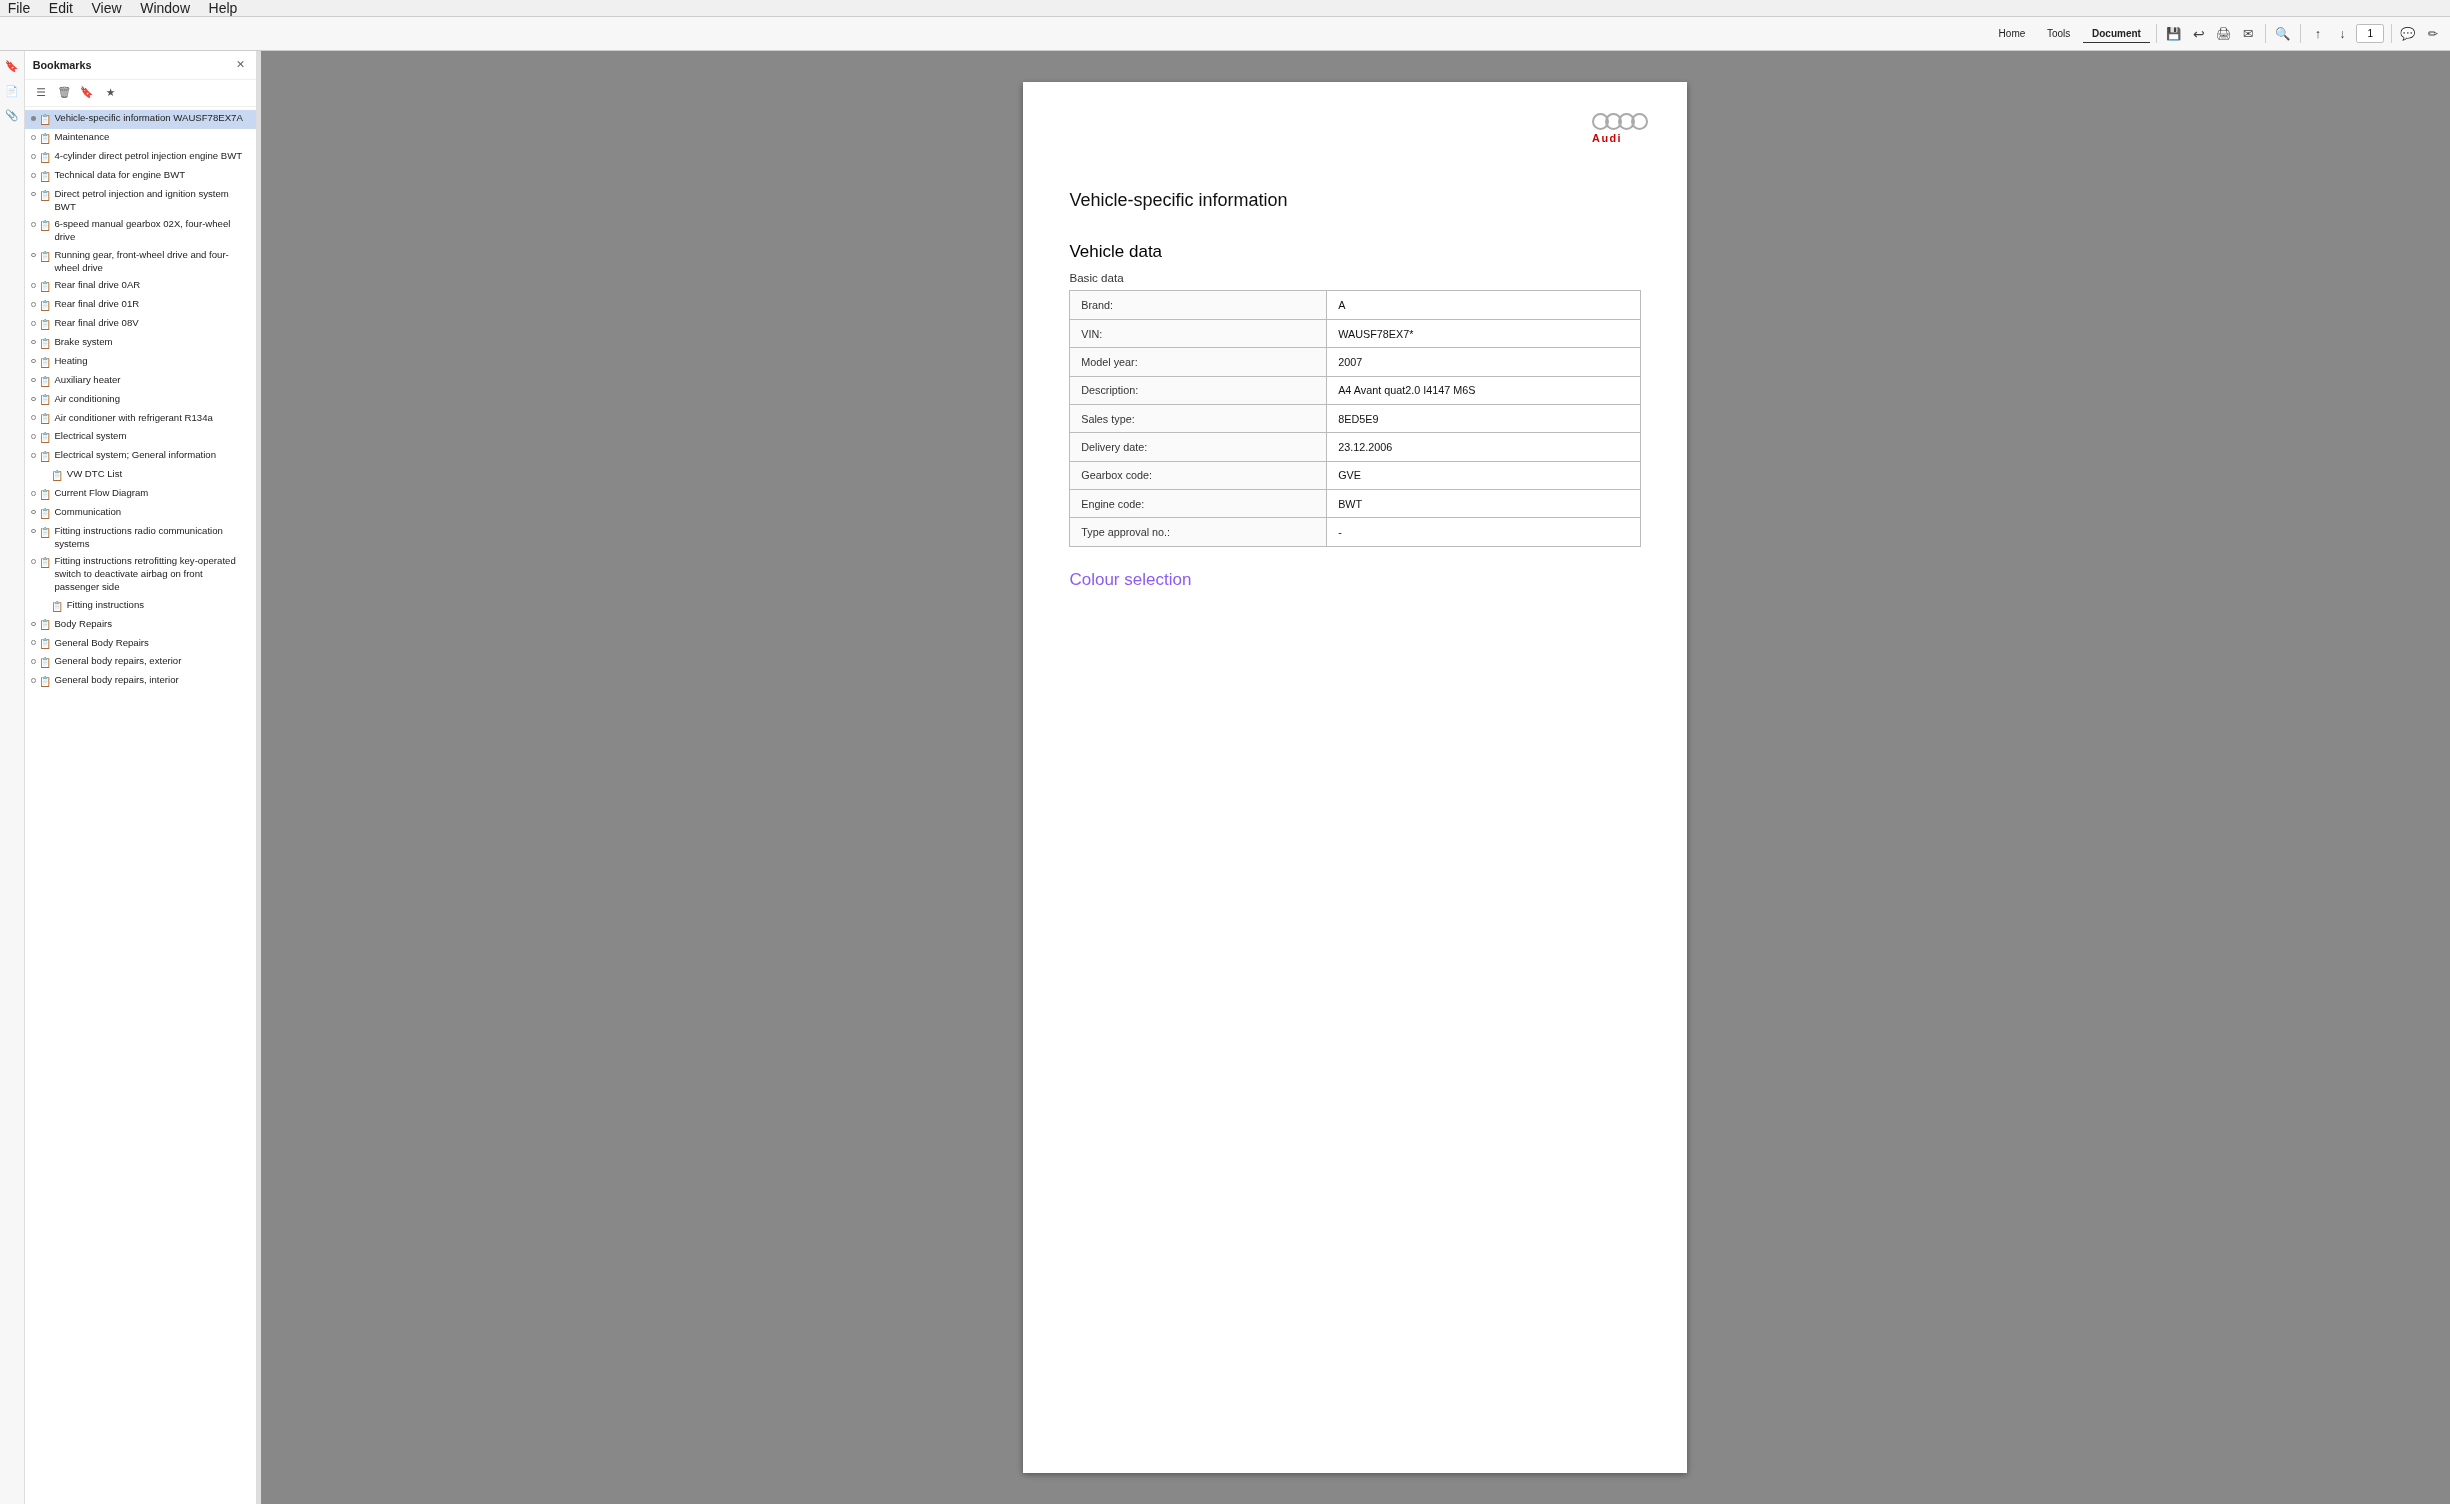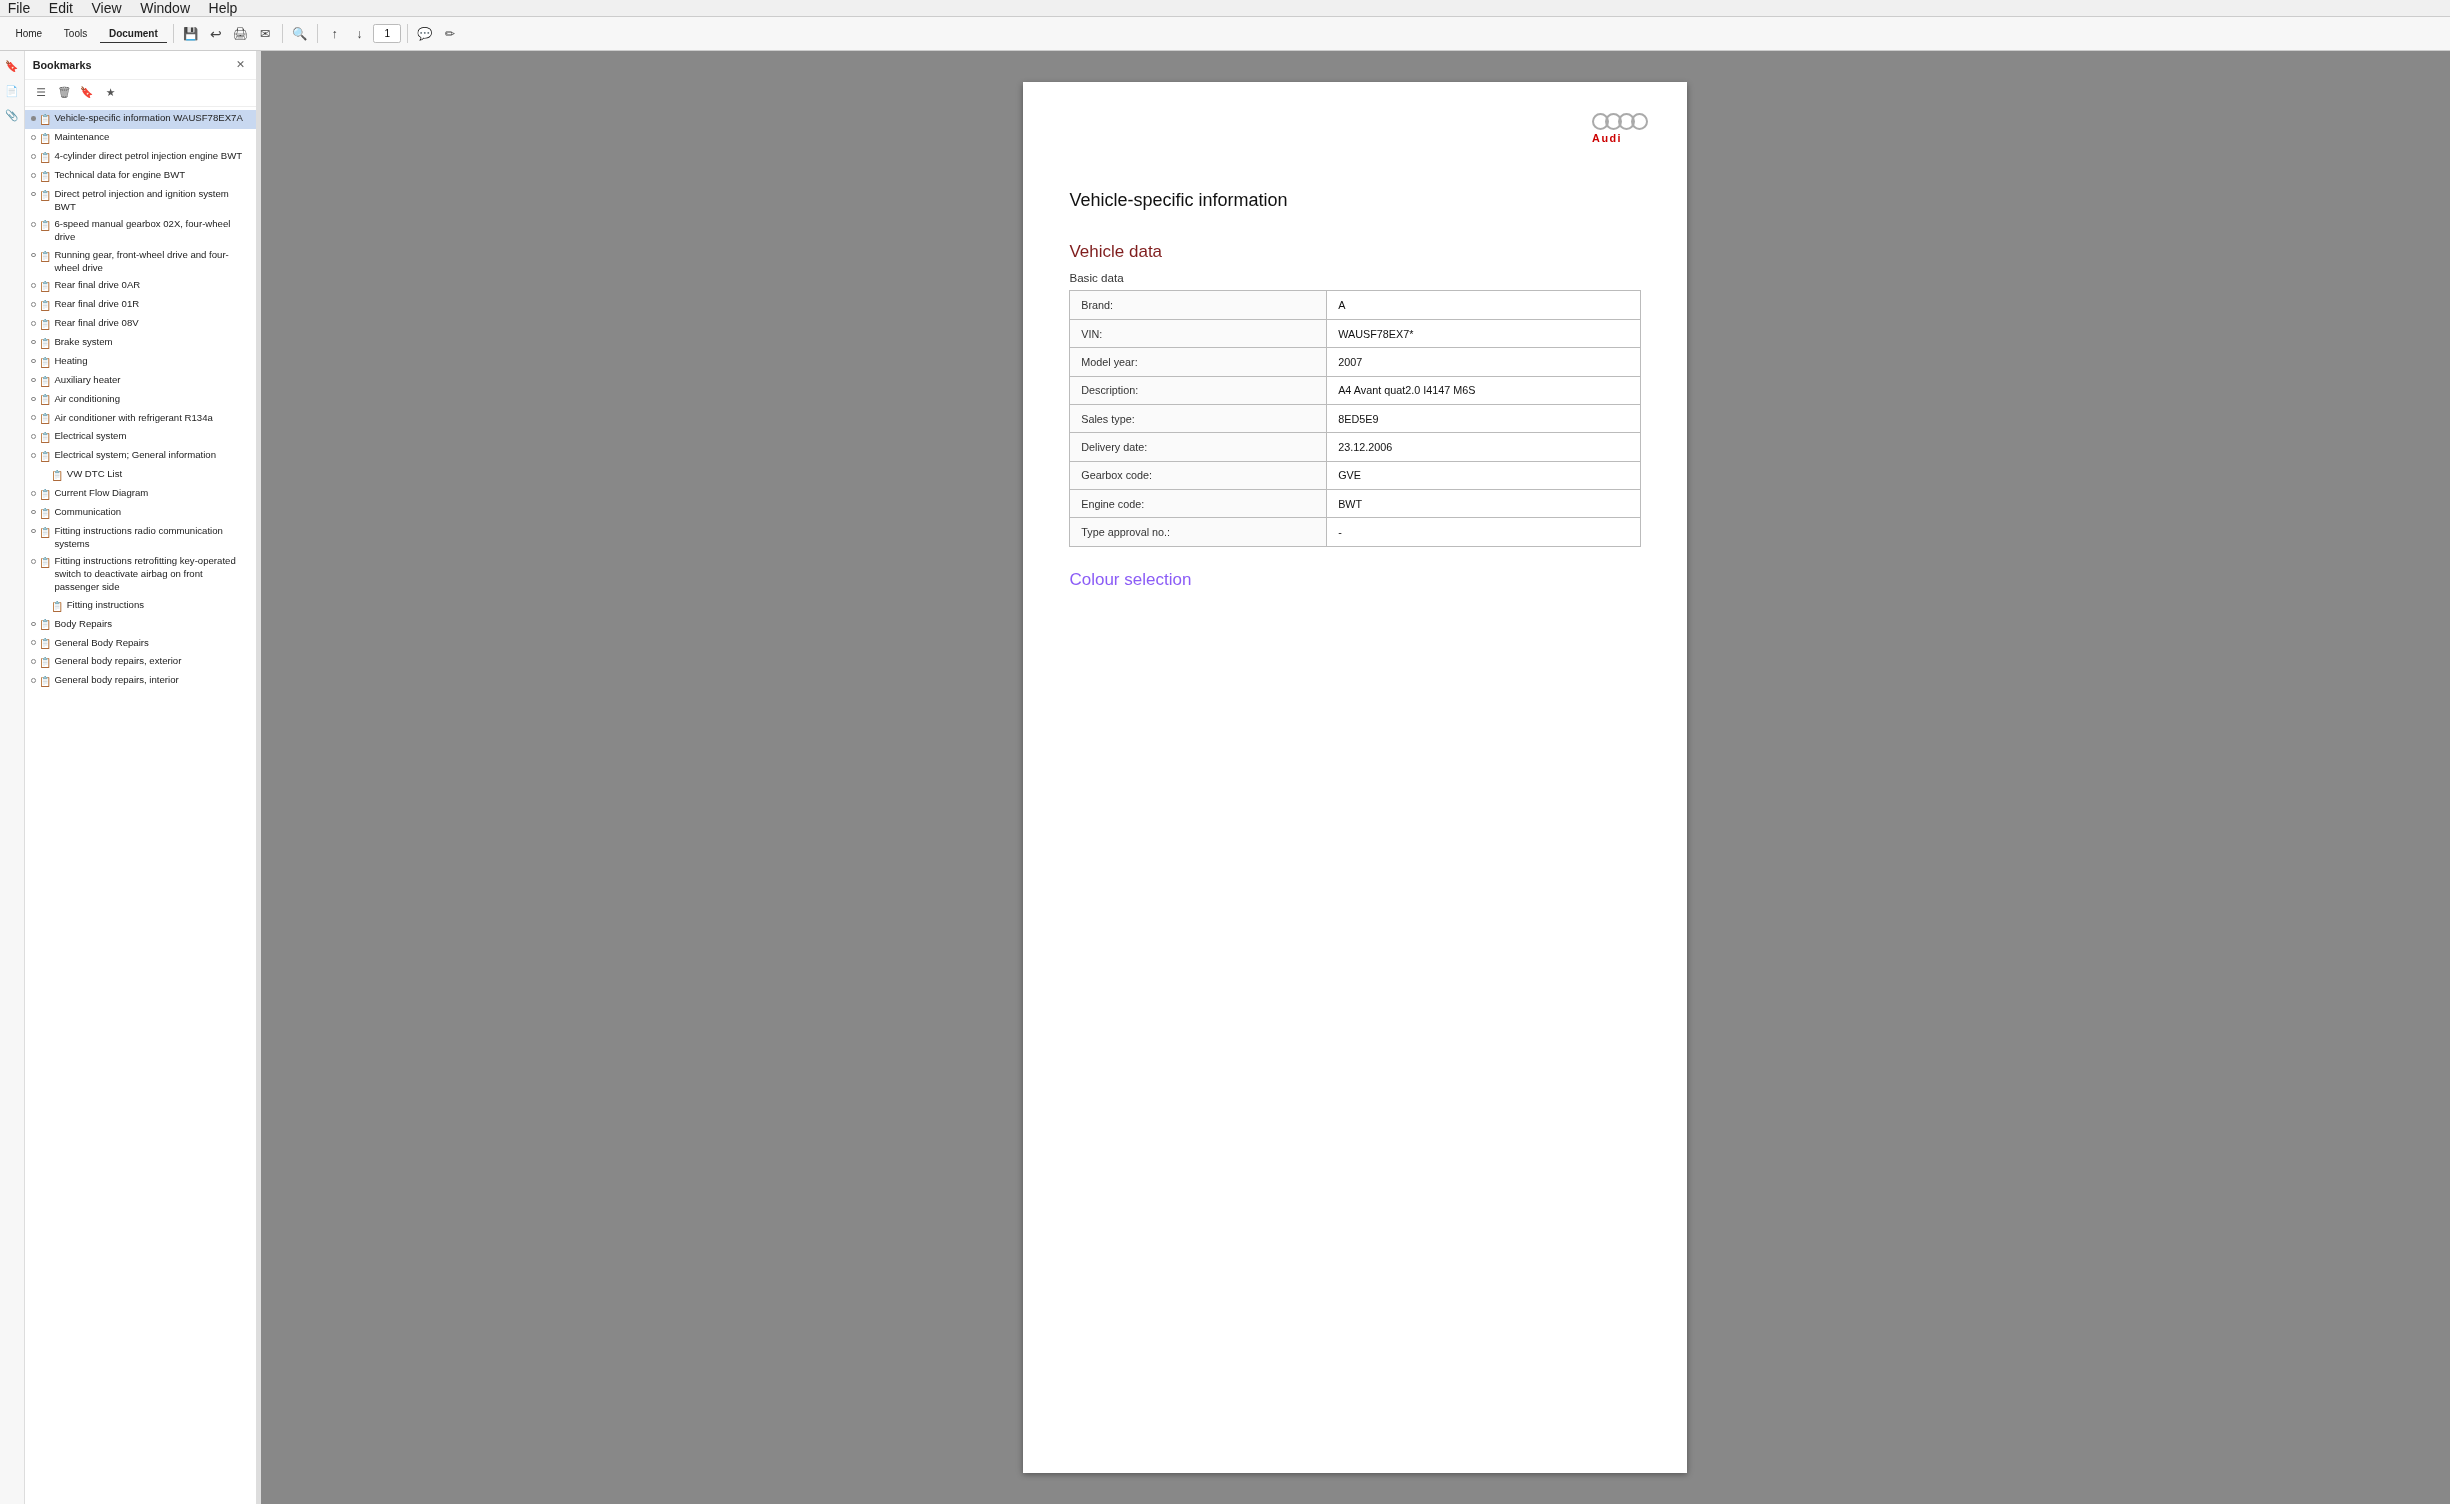--- a/index.html
+++ b/index.html
@@ -23,20 +23,21 @@
 
     
     .toolbar {
       display: flex;
       align-items: center;
       background: #f7f7f7;
       border-bottom: 0.8px solid #ccc;
       padding: 3.1px 6.2px;
       gap: 3.1px;
       height: 34px;
+      justify-content: flex-end;
     }
     .toolbar-tab {
       font-size: 10px;
       padding: 3.1px 9.3px;
       cursor: pointer;
       border-bottom: 1.5px solid transparent;
     }
     .toolbar-tab.active {
       border-bottom: 1.5px solid #333;
       font-weight: bold;
@@ -241,21 +242,21 @@
       font-weight: 300;
       margin-top: 62px;
       margin-bottom: 31px;
       color: #111;
     }
 
     .section-title {
       font-size: 17px;
       font-weight: 400;
       margin-bottom: 9.3px;
-      color: #7f1d1d;
+      color: #000000;
     }
 
     .sub-title {
       font-size: 11.6px;
       font-weight: 400;
       margin-bottom: 6.2px;
       color: #333;
     }
 
     .data-table {

